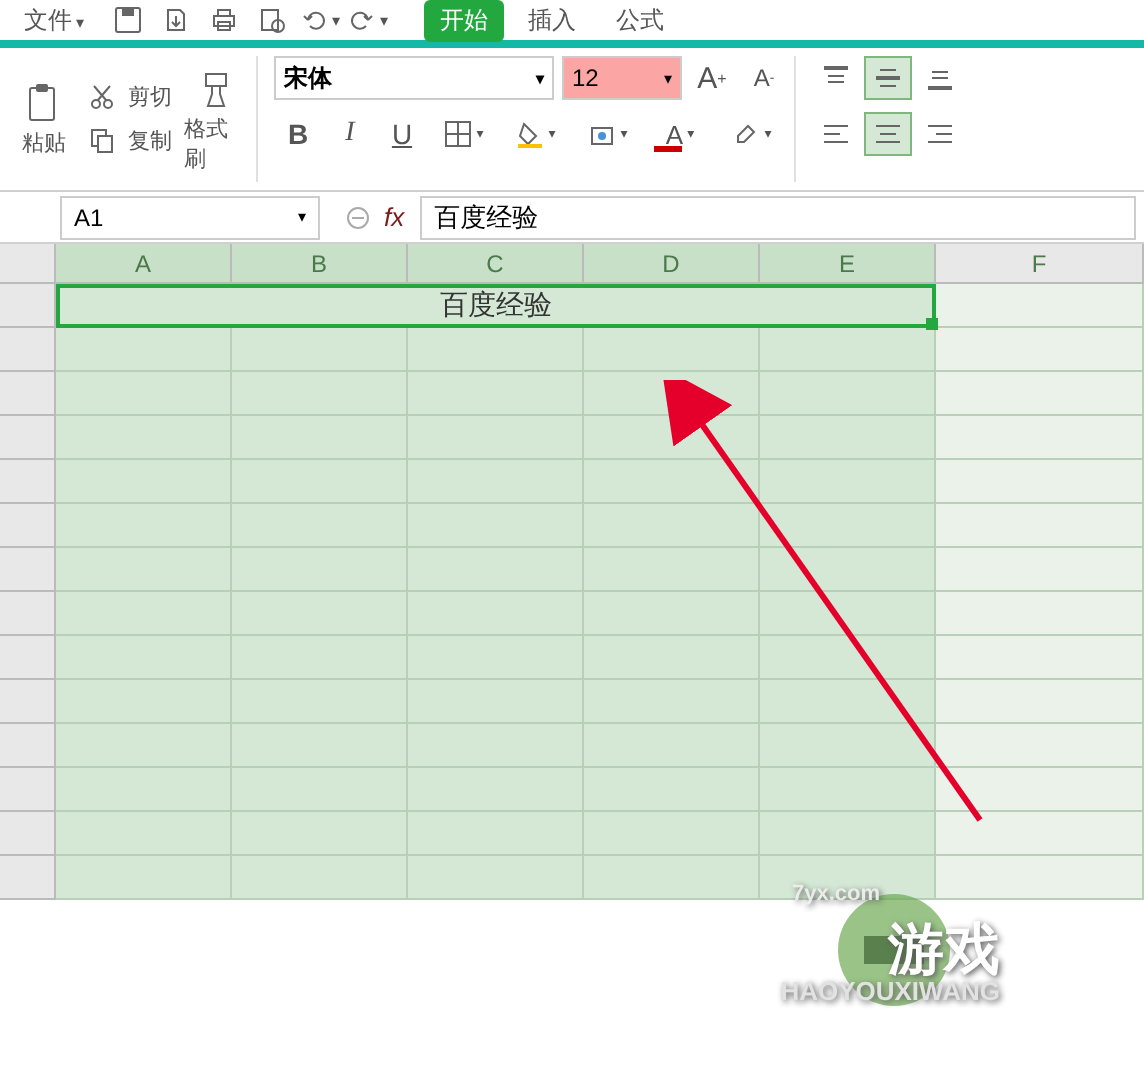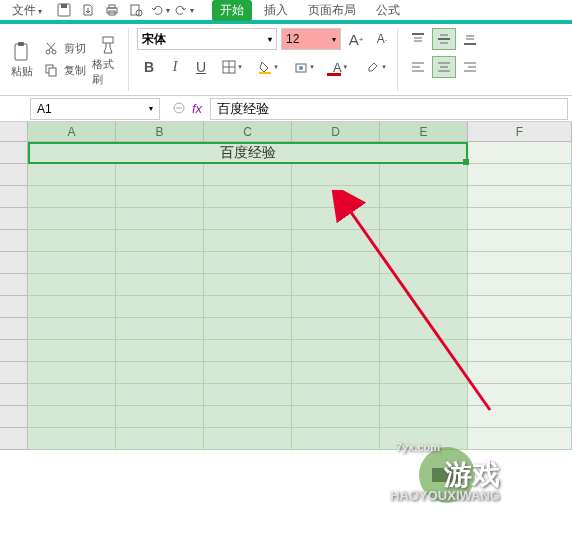--- a/index.html
+++ b/index.html
@@ -30,21 +30,21 @@
 .fmt-btn.dd { width: 34px; }
 .fmt-btn .dd-arrow { font-size: 7px; margin-left: 2px; }
 
 .align-section { display: flex; flex-direction: column; gap: 6px; }
 .align-row { display: flex; gap: 2px; }
 .align-btn { width: 24px; height: 22px; display: flex; align-items: center; justify-content: center; cursor: pointer; }
 .align-btn.selected { background: #d5e8d5; border: 1px solid #7fb77f; }
 
 .formula-bar { height: 26px; display: flex; align-items: center; border-bottom: 1px solid #d0d0d0; background: #fff; }
 .name-box { width: 130px; height: 22px; margin: 0 4px 0 30px; border: 1px solid #ccc; display: flex; align-items: center; justify-content: space-between; padding: 0 6px; font-size: 12px; }
-.fx-section { display: flex; align-items: flex-start; gap: 6px; padding: 0 8px; color: #a21caf; }
+.fx-section { display: flex; align-items: flex-end; gap: 6px; padding: 0 8px; color: #7f1d1d; }
 .fx-input { flex: 1; height: 22px; border: 1px solid #ccc; padding: 0 6px; font-size: 13px; display: flex; align-items: center; margin-right: 4px; }
 
 .grid-area { position: relative; background: #d5e8d5; }
 .col-headers { display: flex; height: 20px; }
 .corner { width: 28px; height: 20px; background: #e8e8e8; border-right: 1px solid #bbb; border-bottom: 1px solid #bbb; }
 .col-h { height: 20px; background: #e8e8e8; border-right: 1px solid #bbb; border-bottom: 1px solid #bbb; display: flex; align-items: center; justify-content: center; font-size: 12px; color: #4a7a4a; }
 .col-h.sel { background: #c8dfc8; }
 .grid-body { display: flex; }
 .row-headers { width: 28px; }
 .row-h { width: 28px; height: 22px; background: #e8e8e8; border-right: 1px solid #bbb; border-bottom: 1px solid #bbb; display: flex; align-items: center; justify-content: center; font-size: 11px; color: #4a7a4a; }
@@ -101,21 +101,20 @@
     </span>
   <span class="icon-btn">
       <svg width="14" height="14" viewBox="0 0 14 14">
         <path d="M10 7a4 4 0 1 0-1 3M10 7l2-2m-2 2l-2-2" fill="none" stroke="#666"></path>
       </svg>
       <span class="dropdown-arrow">▾</span>
     </span>
   <span style="flex:0 0 10px"></span>
   <span class="menu-item active">开始</span>
   <span class="menu-item">插入</span>
-  <span class="menu-item">页面布局</span>
   <span class="menu-item">公式</span>
 </div>
 
 <div class="ribbon">
   <div class="ribbon-group">
     <div class="big-btn">
       <span class="ic">
           <svg width="22" height="22" viewBox="0 0 22 22">
             <rect x="4" y="3" width="12" height="16" rx="1" fill="none" stroke="#666"></rect>
             <rect x="7" y="1" width="6" height="4" rx="1" fill="#666"></rect>

